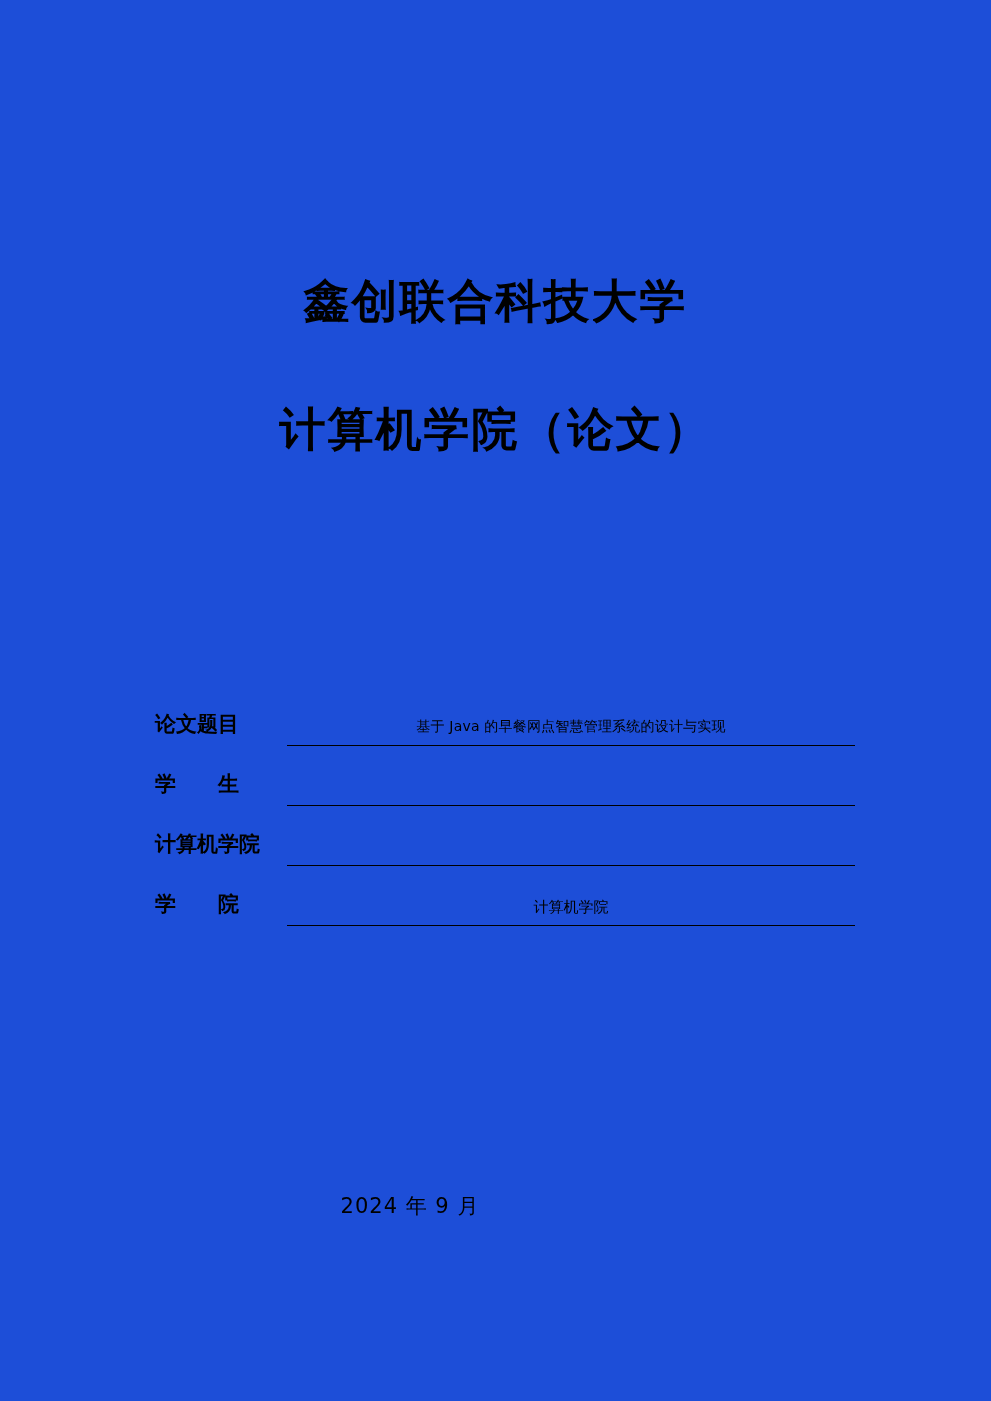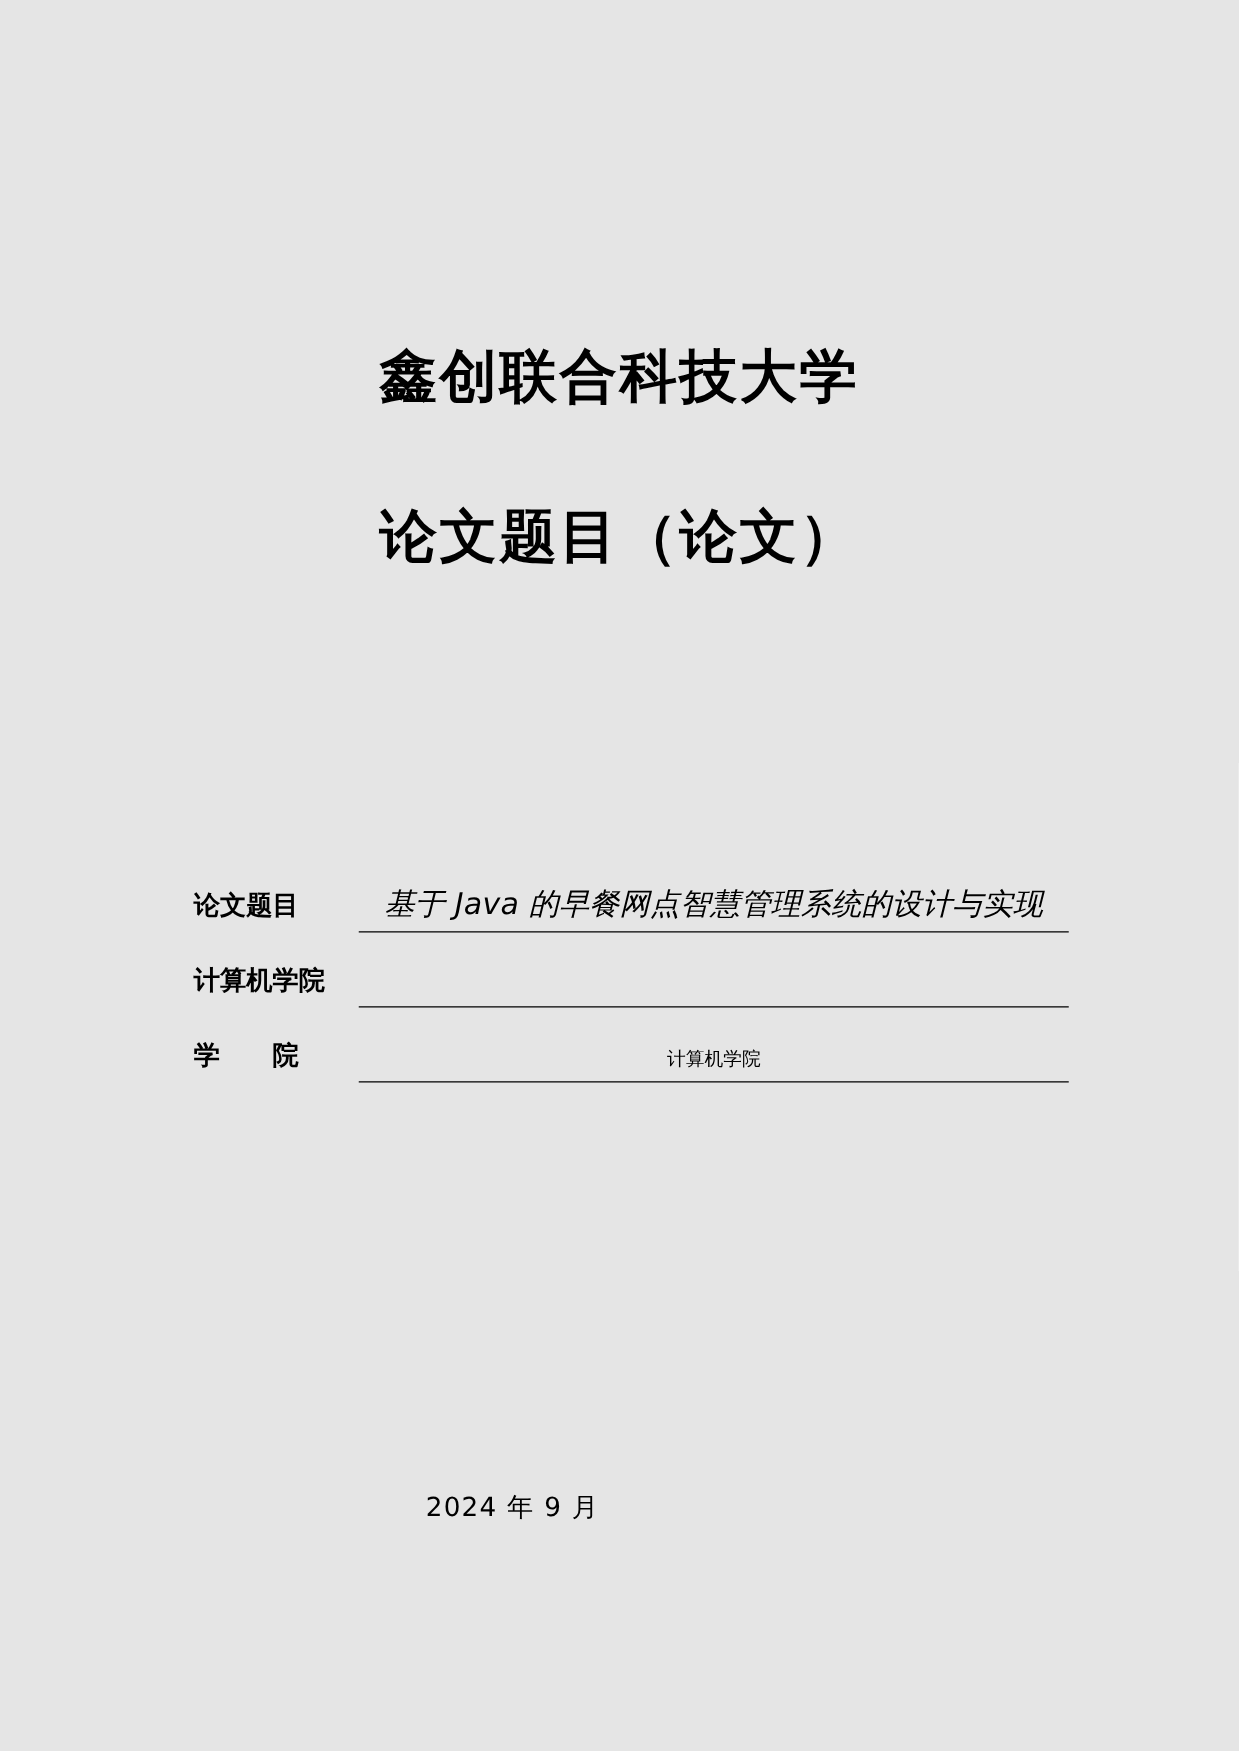--- a/index.html
+++ b/index.html
@@ -12,21 +12,21 @@
     height: 1401px;
     font-family: "Liberation Serif", serif;
     color: #000000;
     position: relative;
     overflow: hidden;
   }
   .page {
     position: relative;
     width: 991px;
     height: 1401px;
-    background: #e5e5e5;
+    background: #1d4ed8;
   }
 
   
   .title-block {
     position: absolute;
     top: 278px;
     left: 0;
     width: 991px;
     text-align: center;
   }
@@ -75,23 +75,22 @@
     border-bottom: 1.3px solid #000;
     text-align: center;
     font-family: "DejaVu Sans", sans-serif;
     font-size: 15px;
     padding-bottom: 6px;
     min-height: 28px;
     box-sizing: border-box;
     white-space: nowrap;
   }
   .info-value.title-value {
-    font-size: 24px;
+    font-size: 14px;
     letter-spacing: 0.2px;
-    font-style: italic;
   }
   .info-value.empty {
     min-height: 28px;
   }
 
   
   .doc-date {
     position: absolute;
     top: 1192px;
     left: 0;
@@ -103,30 +102,34 @@
     letter-spacing: 1px;
   }
 </style>
 </head>
 <body>
 
 <div class="page">
 
   <div class="title-block">
     <div class="doc-title-line">鑫创联合科技大学</div>
-    <div class="doc-title-line second">论文题目（论文）</div>
+    <div class="doc-title-line second">计算机学院（论文）</div>
   </div>
 
   <div class="info-table">
 
     <div class="info-row">
       <div class="info-label compact">论文题目</div>
       <div class="info-value title-value">基于 Java 的早餐网点智慧管理系统的设计与实现</div>
     </div>
 
+    <div class="info-row">
+      <div class="info-label">学　　生</div>
+      <div class="info-value empty"></div>
+    </div>
 
     <div class="info-row">
       <div class="info-label compact">计算机学院</div>
       <div class="info-value empty"></div>
     </div>
 
     <div class="info-row">
       <div class="info-label">学　　院</div>
       <div class="info-value">计算机学院</div>
     </div>

